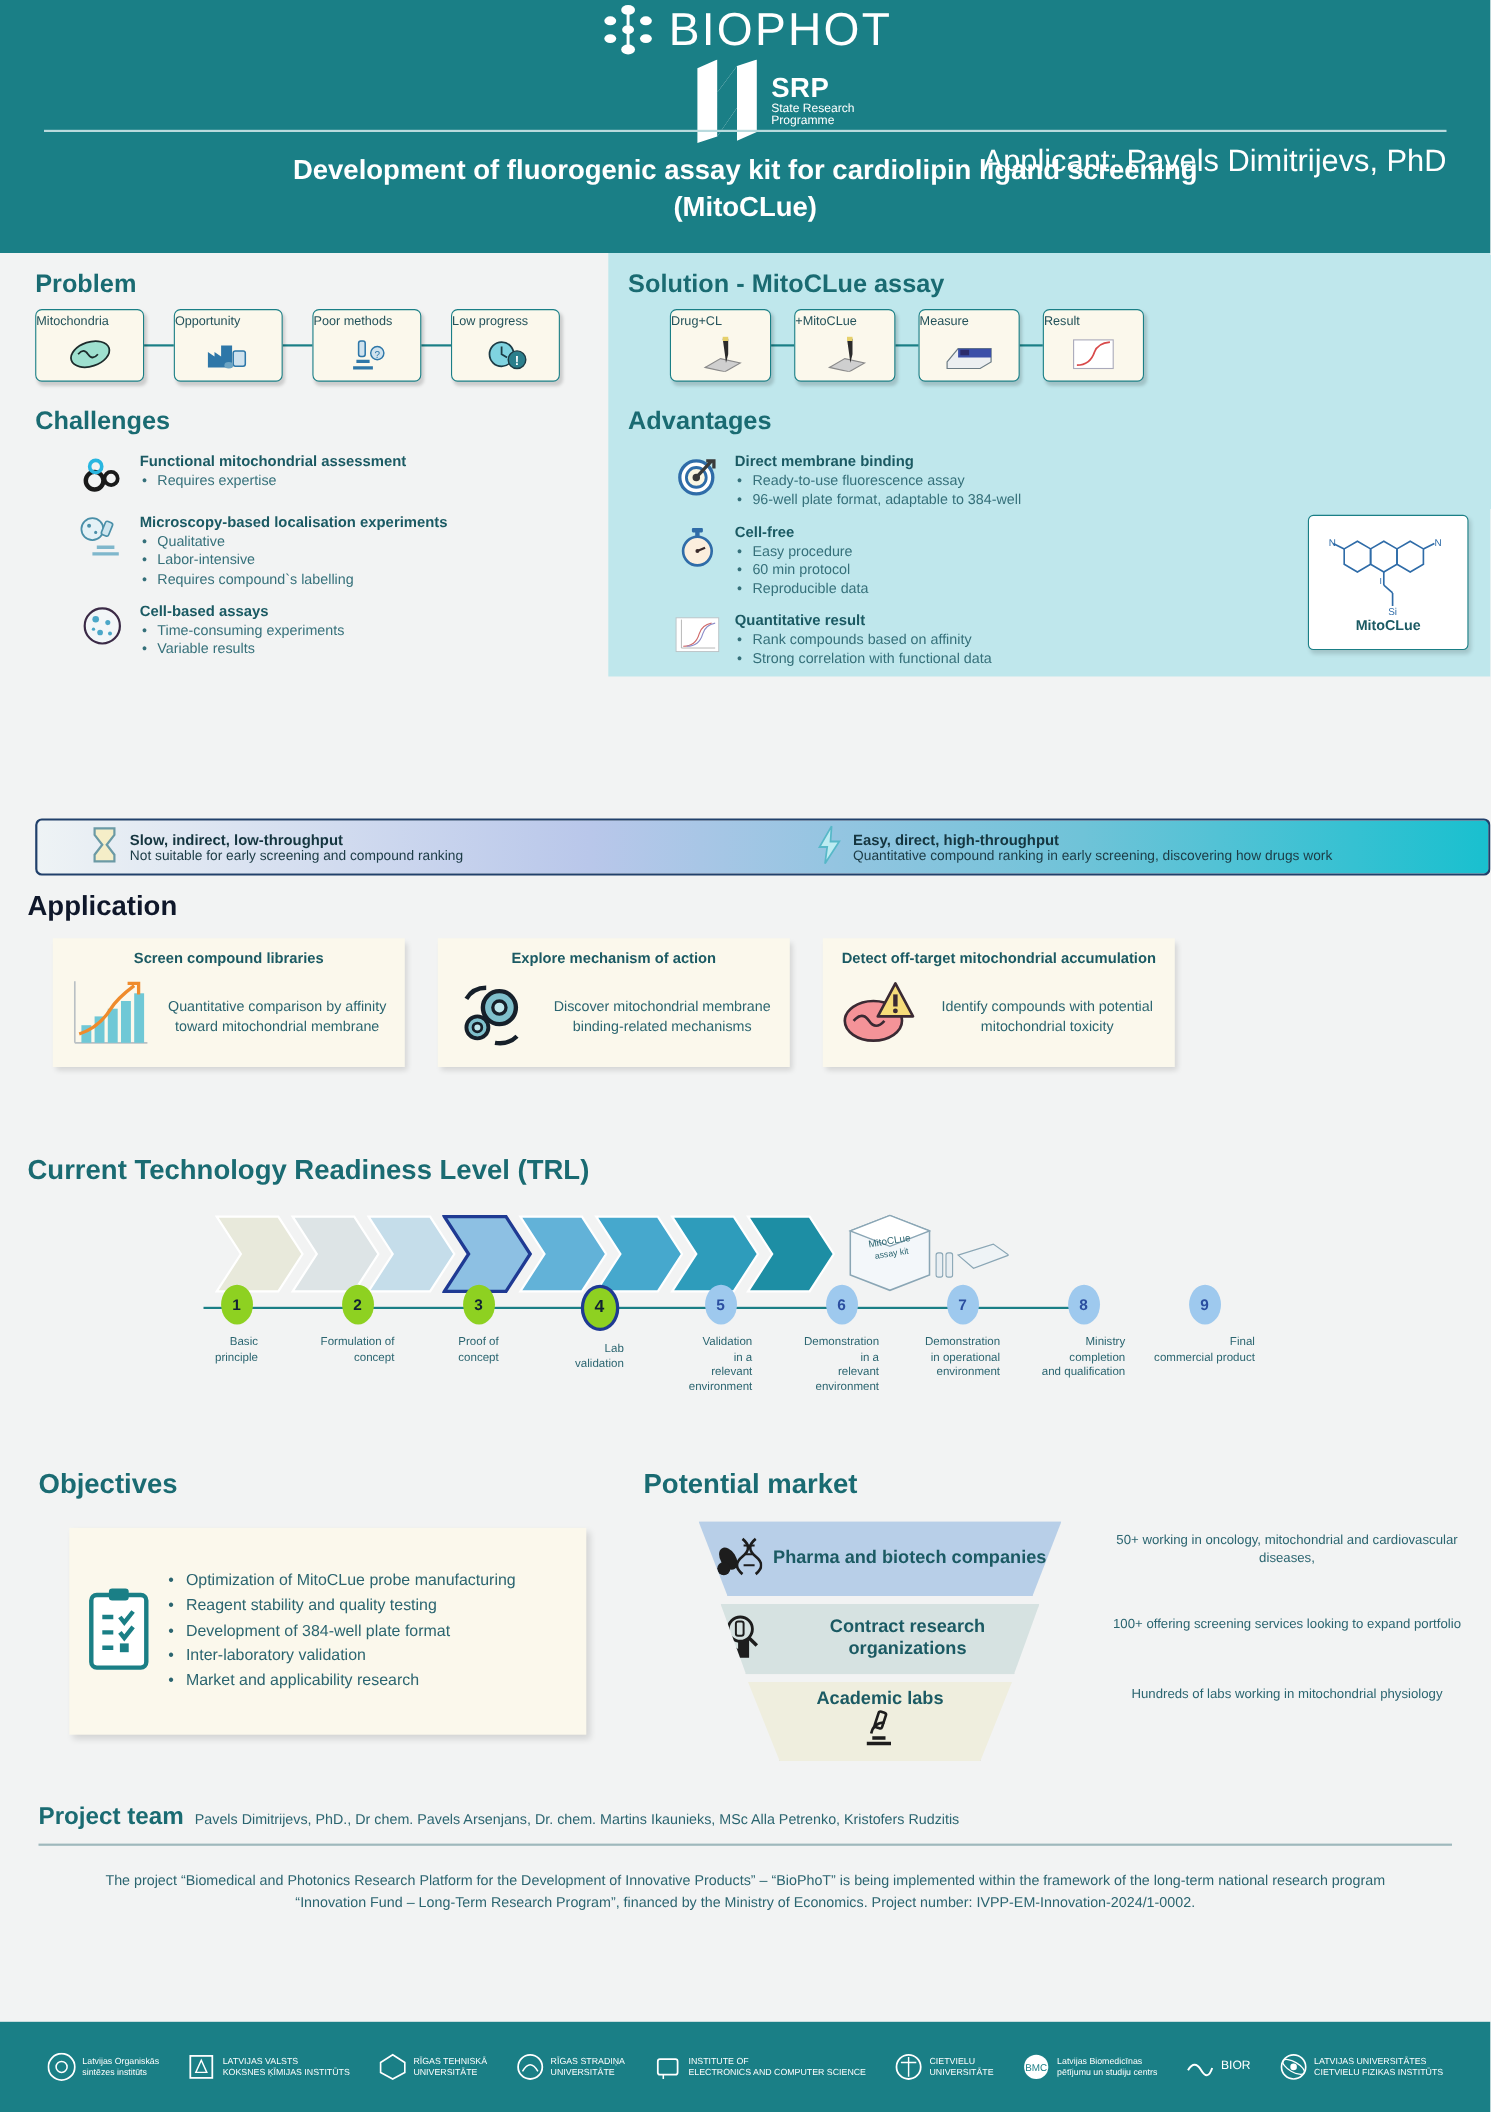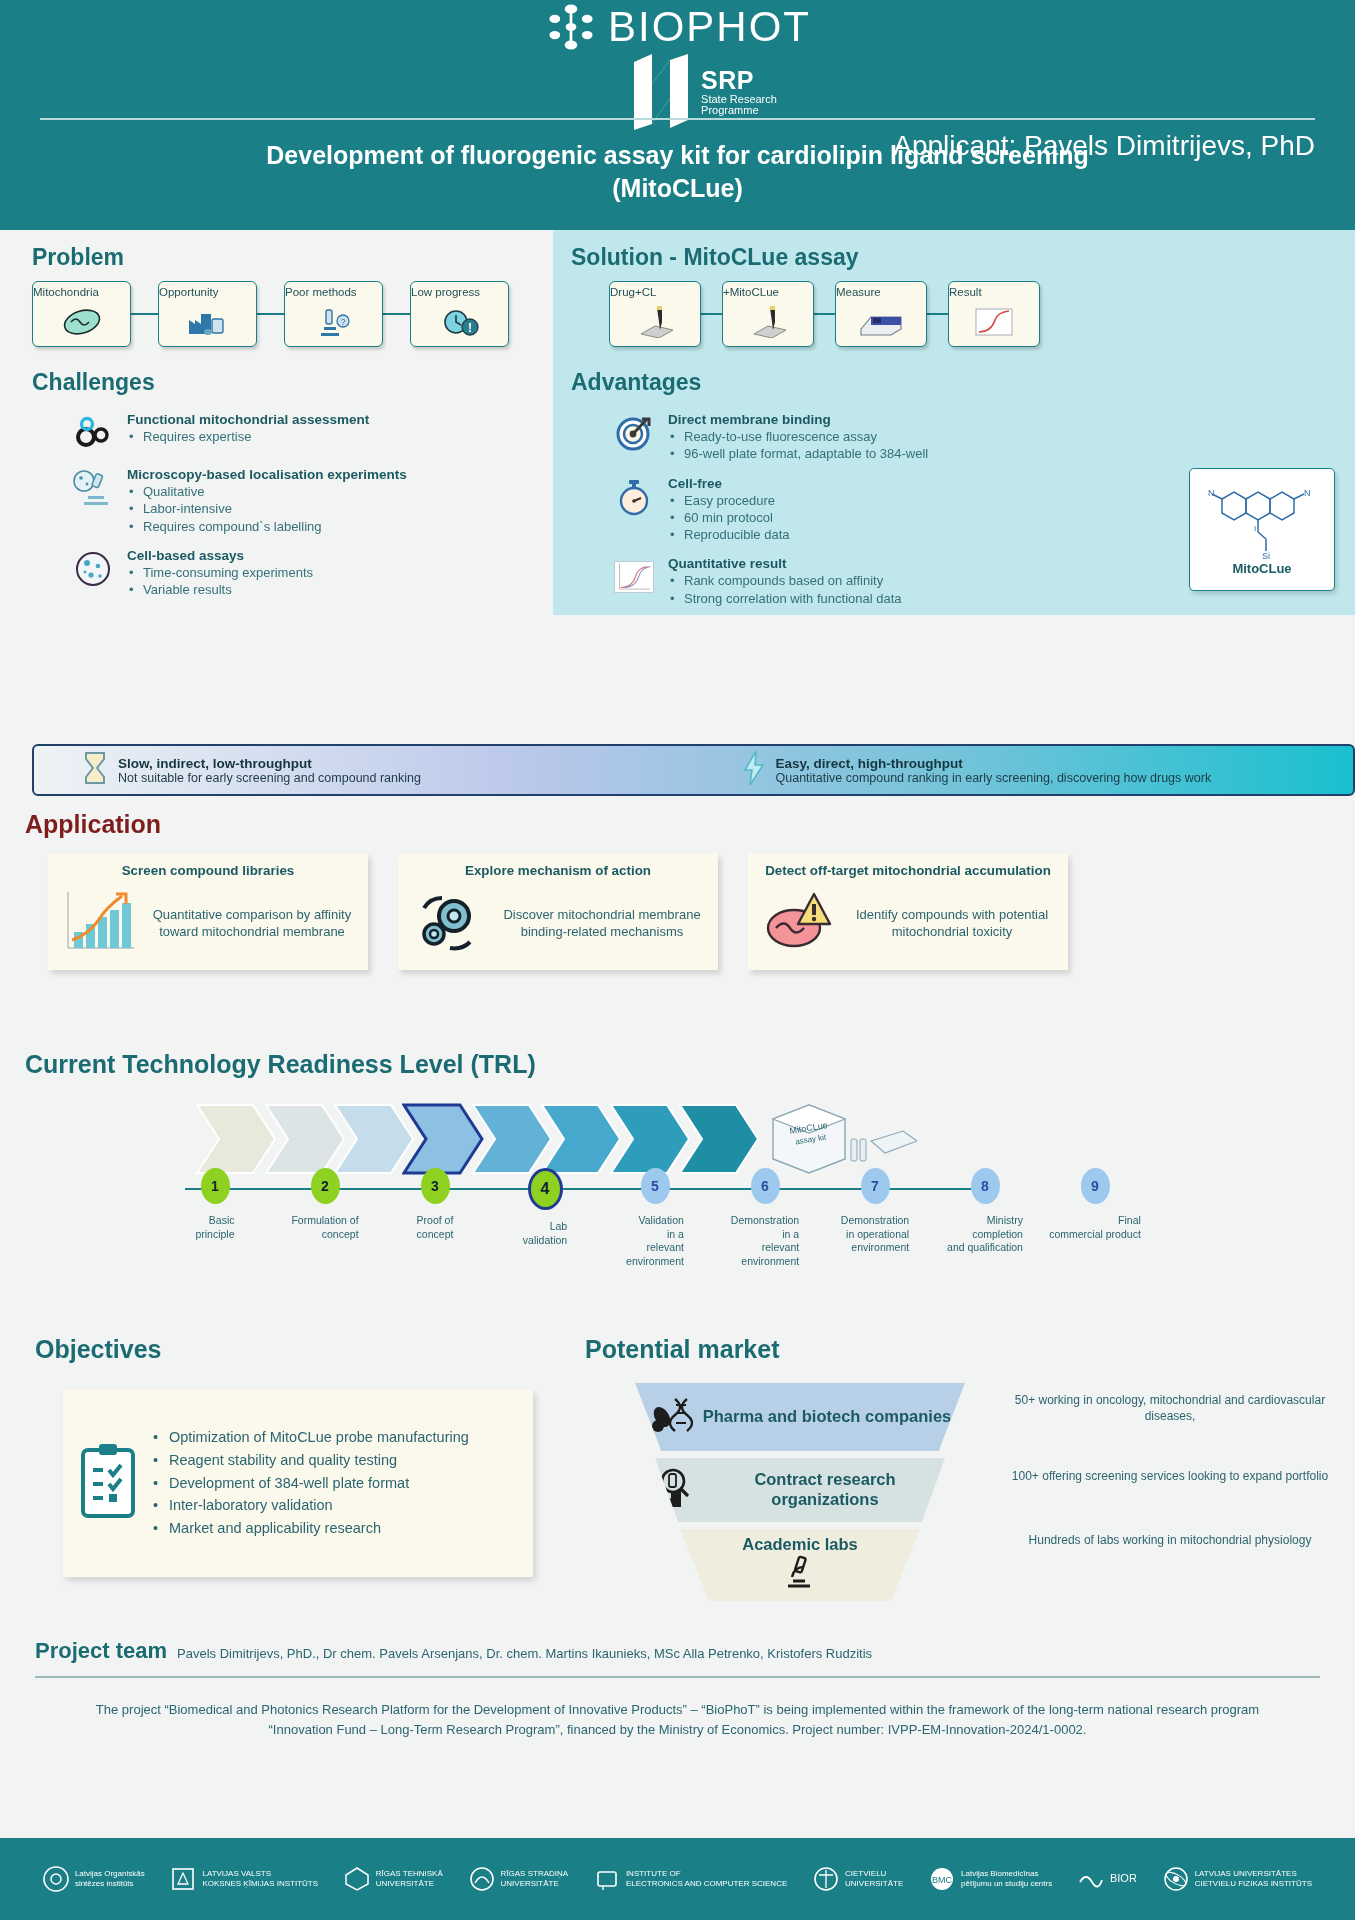--- a/index.html
+++ b/index.html
@@ -92,21 +92,21 @@
     border: 2px solid #21406b; border-radius: 6px;
     background: linear-gradient(to right, #eef3f5 0%, #b9c7ea 38%, #6fc3d8 72%, #19c0cf 100%);
     display: flex; align-items: center; overflow: hidden; margin-left: 16px;
   }
   .cmp-half { display: flex; align-items: center; gap: 10px; padding-left: 48px; width: 50%; }
   .cmp-t1 { font-size: 13.5px; font-weight: bold; color: #15353f; }
   .cmp-t2 { font-size: 12.5px; color: #1c3b45; }
 
   
   .appsec { position: absolute; top: 810px; left: 0; width: 100%; }
-  .appsec h2 { font-size: 25px; font-weight: bold; color: #7f1d1d; margin-left: 25px; }
+  .appsec h2 { font-size: 25px; font-weight: bold; color: #0f172a; margin-left: 25px; }
   .appcards { display: flex; gap: 30px; margin: 14px 0 0 48px; }
   .appcard {
     width: 320px; height: 117px; background: #fbf8ec;
     box-shadow: 3px 4px 5px rgba(0,0,0,.13);
     padding: 10px 10px 0 10px;
   }
   .appcard .t { font-size: 13.4px; font-weight: bold; color: #1b5a63; text-align: center; }
   .appcard .row { display: flex; align-items: center; margin-top: 8px; gap: 6px; }
   .appcard .txt { flex: 1; font-size: 13px; color: #2b6570; text-align: center; line-height: 1.32; }
 

